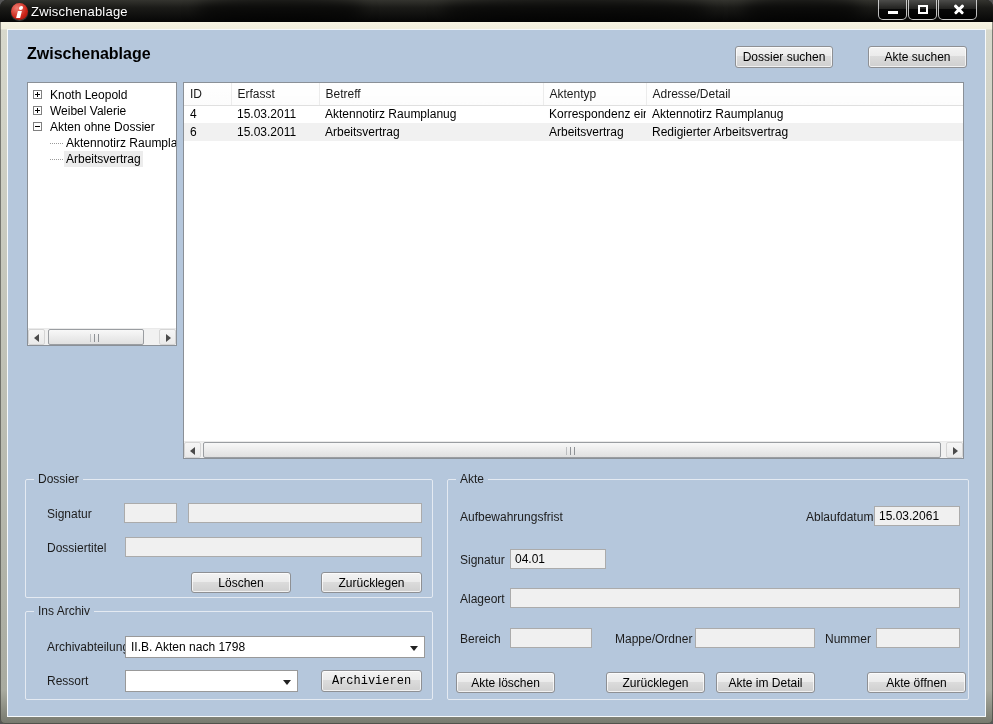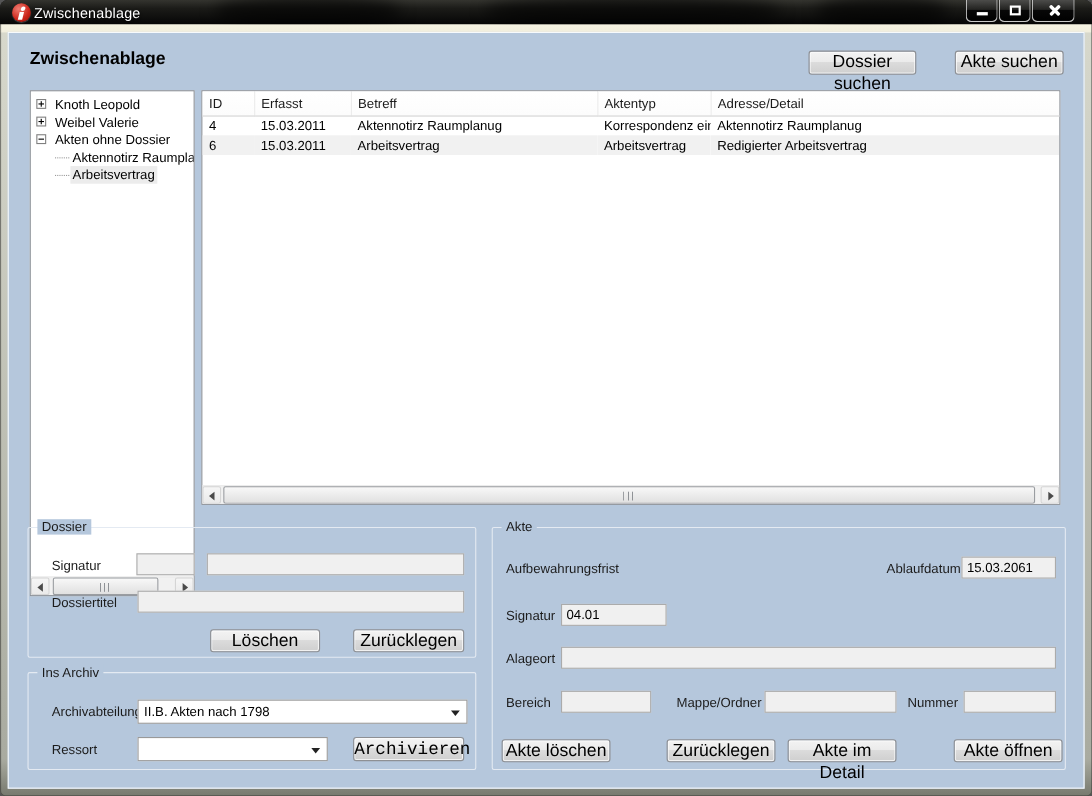--- a/index.html
+++ b/index.html
@@ -50,21 +50,21 @@
   .client{
     position:absolute; left:7px; right:7px; top:29px; bottom:7px;
     background:#b5c7dc; border:1px solid #f7fafc;
   }
   .page-title{ position:absolute; left:19px; top:15px; font-size:16px; font-weight:bold; color:#000; }
 
   
   .btn{
     position:absolute; height:22px; border:1px solid #8e9094; border-radius:3px;
     background:linear-gradient(180deg,#f3f3f3 0%,#ebebeb 45%,#dcdcdc 46%,#cfcfcf 100%);
-    font-family:inherit; font-size:16px; color:#000; text-align:center; line-height:20px; cursor:default;
+    font-family:inherit; font-size:12px; color:#000; text-align:center; line-height:20px; cursor:default;
     box-shadow:inset 0 0 0 1px rgba(255,255,255,.7);
   }
   .tb{
     position:absolute; height:20px; border:1px solid #ababab; background:#f0f0f0;
     font-family:inherit; font-size:12px; color:#000; padding:0 4px;
   }
   .combo{
     position:absolute; height:22px; border:1px solid #999; background:#fff;
     font-size:12px; line-height:20px; padding:0 20px 0 5px; cursor:default;
   }
@@ -72,21 +72,21 @@
     border-left:4px solid transparent; border-right:4px solid transparent; border-top:5px solid #222; }
   .lbl{ position:absolute; color:#1c1c1c; white-space:nowrap; }
 
   .groupbox{ position:absolute; border:1px solid #e4eaf2; border-radius:2px; }
   .groupbox > .legend{
     position:absolute; top:-8px; left:8px; background:#b5c7dc; padding:0 4px; color:#1c1c1c; font-size:12px;
   }
 
   
   .tree-panel{
-    position:absolute; left:19px; top:52px; width:150px; height:460px;
+    position:absolute; left:19px; top:52px; width:150px; height:264px;
     background:#fff; border:1px solid #8a9097; overflow:hidden;
   }
   .tree-item{ position:absolute; left:0; right:0; height:16px; line-height:16px; white-space:nowrap; }
   .expander{ position:absolute; left:5px; top:3px; width:9px; height:9px; border:1px solid #808080; background:#fff; }
   .expander .h{ position:absolute; left:1px; top:3px; width:5px; height:1px; background:#000; }
   .expander .v{ position:absolute; left:3px; top:1px; width:1px; height:5px; background:#000; }
   .tree-label{ position:absolute; left:20px; top:0; padding:0 2px; }
   .tree-item.child .tree-label{ left:36px; }
   .tree-item.child .connector{ position:absolute; left:22px; top:8px; width:13px; border-top:1px dotted #9a9a9a; }
   .tree-item.selected .tree-label{ background:#ececec; }

